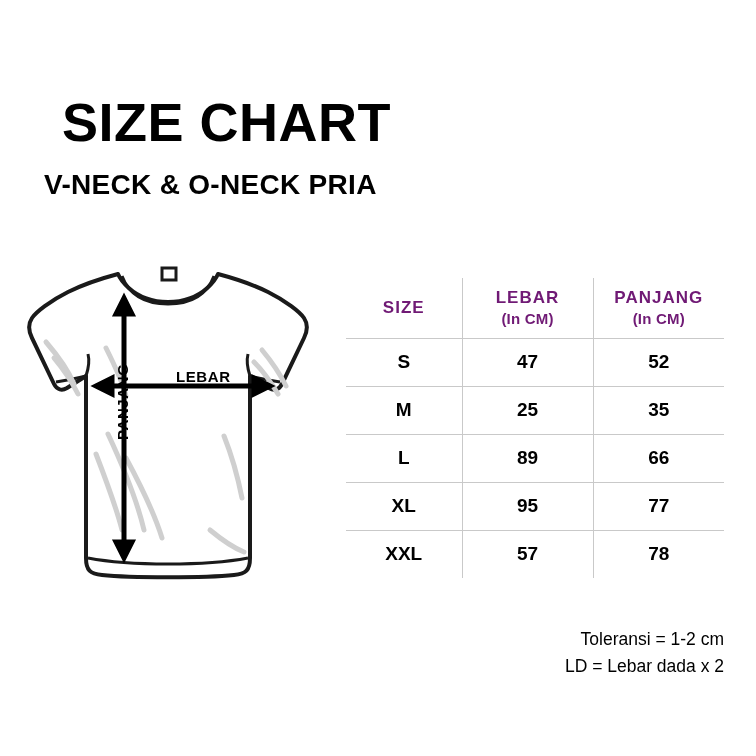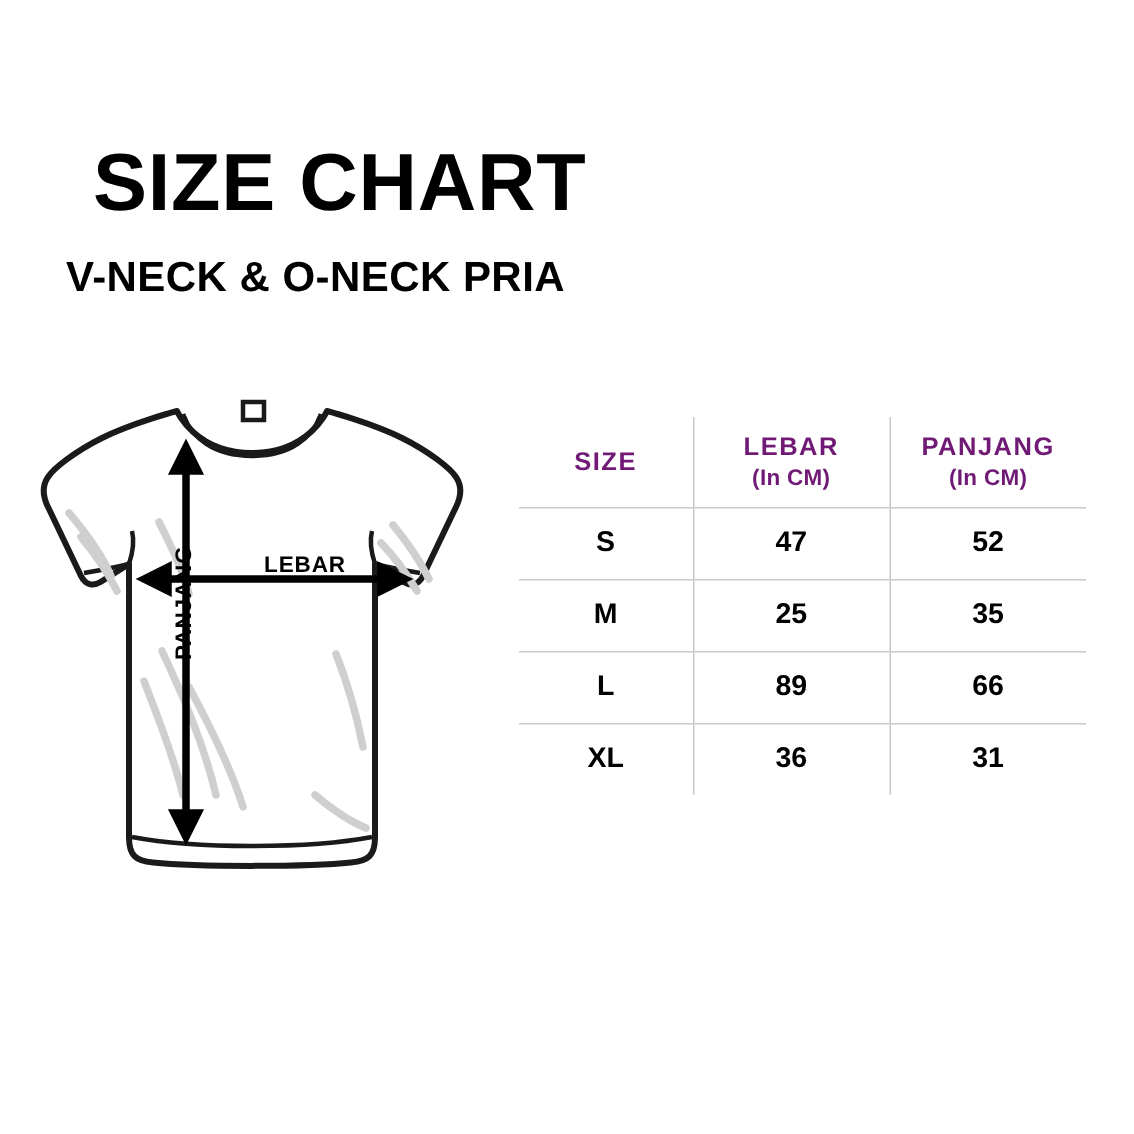--- a/index.html
+++ b/index.html
@@ -227,21 +227,30 @@
           <td>25</td>
           <td>35</td>
         </tr>
         <tr>
           <td>L</td>
           <td>89</td>
           <td>66</td>
         </tr>
         <tr>
           <td>XL</td>
-          <td>36</td>
-          <td>31</td>
+          <td>95</td>
+          <td>77</td>
+        </tr>
+        <tr>
+          <td>XXL</td>
+          <td>57</td>
+          <td>78</td>
         </tr>
       </tbody>
     </table>
   </div>
 
+  <div class="notes">
+    <div class="note-line">Toleransi = 1-2 cm</div>
+    <div class="note-line">LD = Lebar dada x 2</div>
+  </div>
 
 </div>
 
 </body></html>

